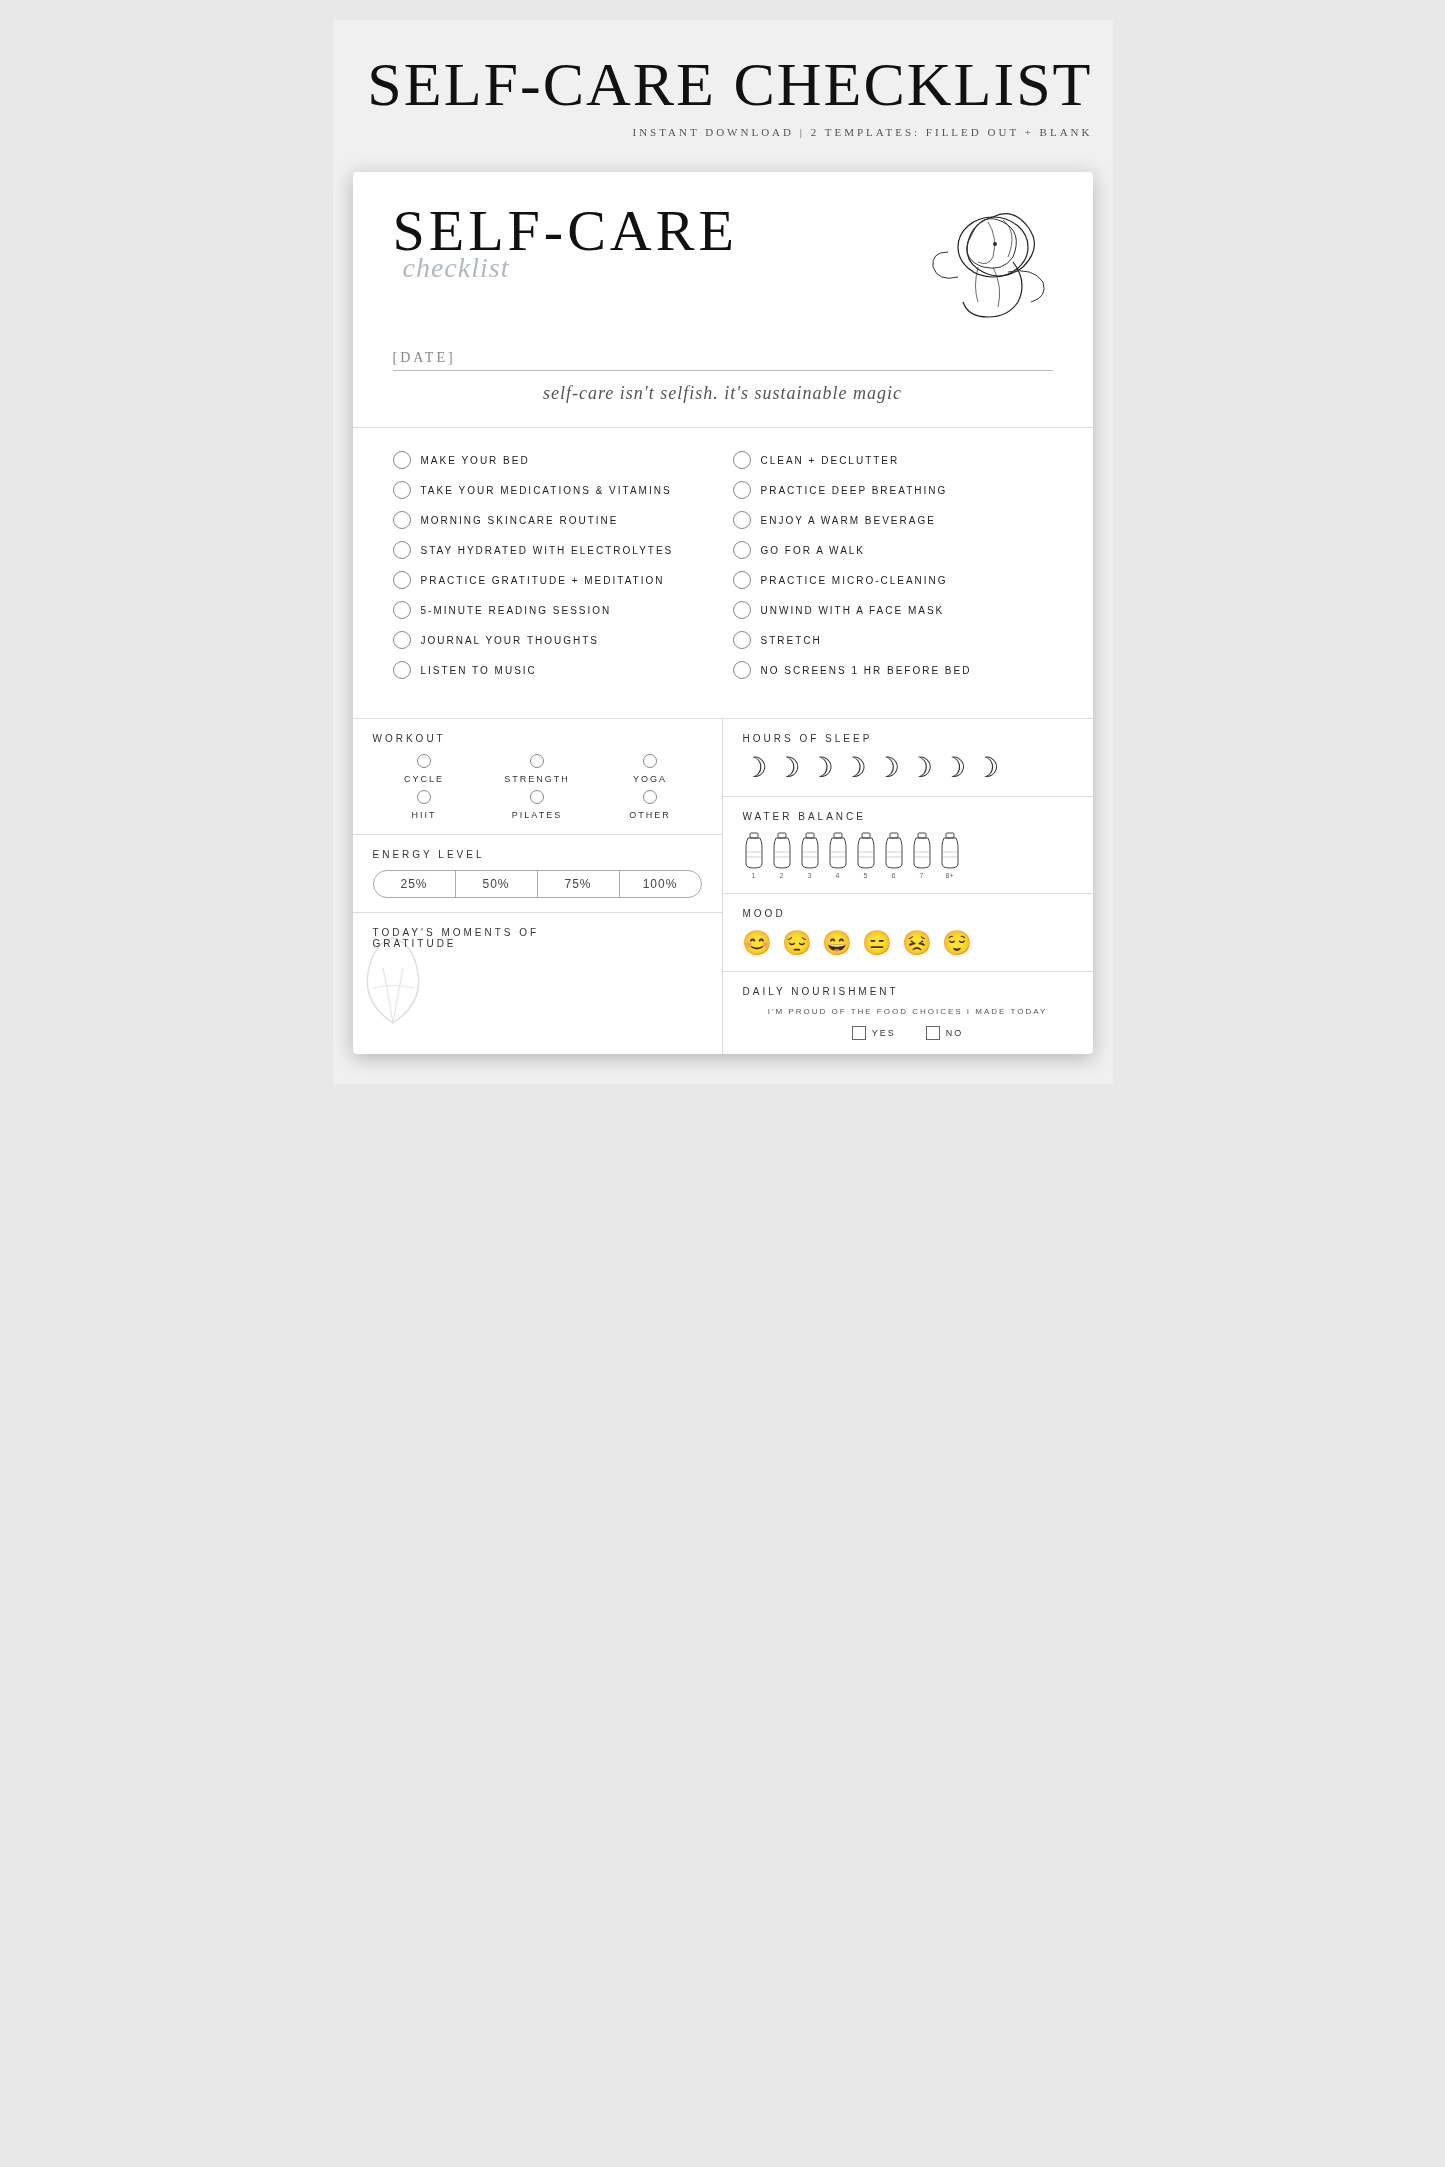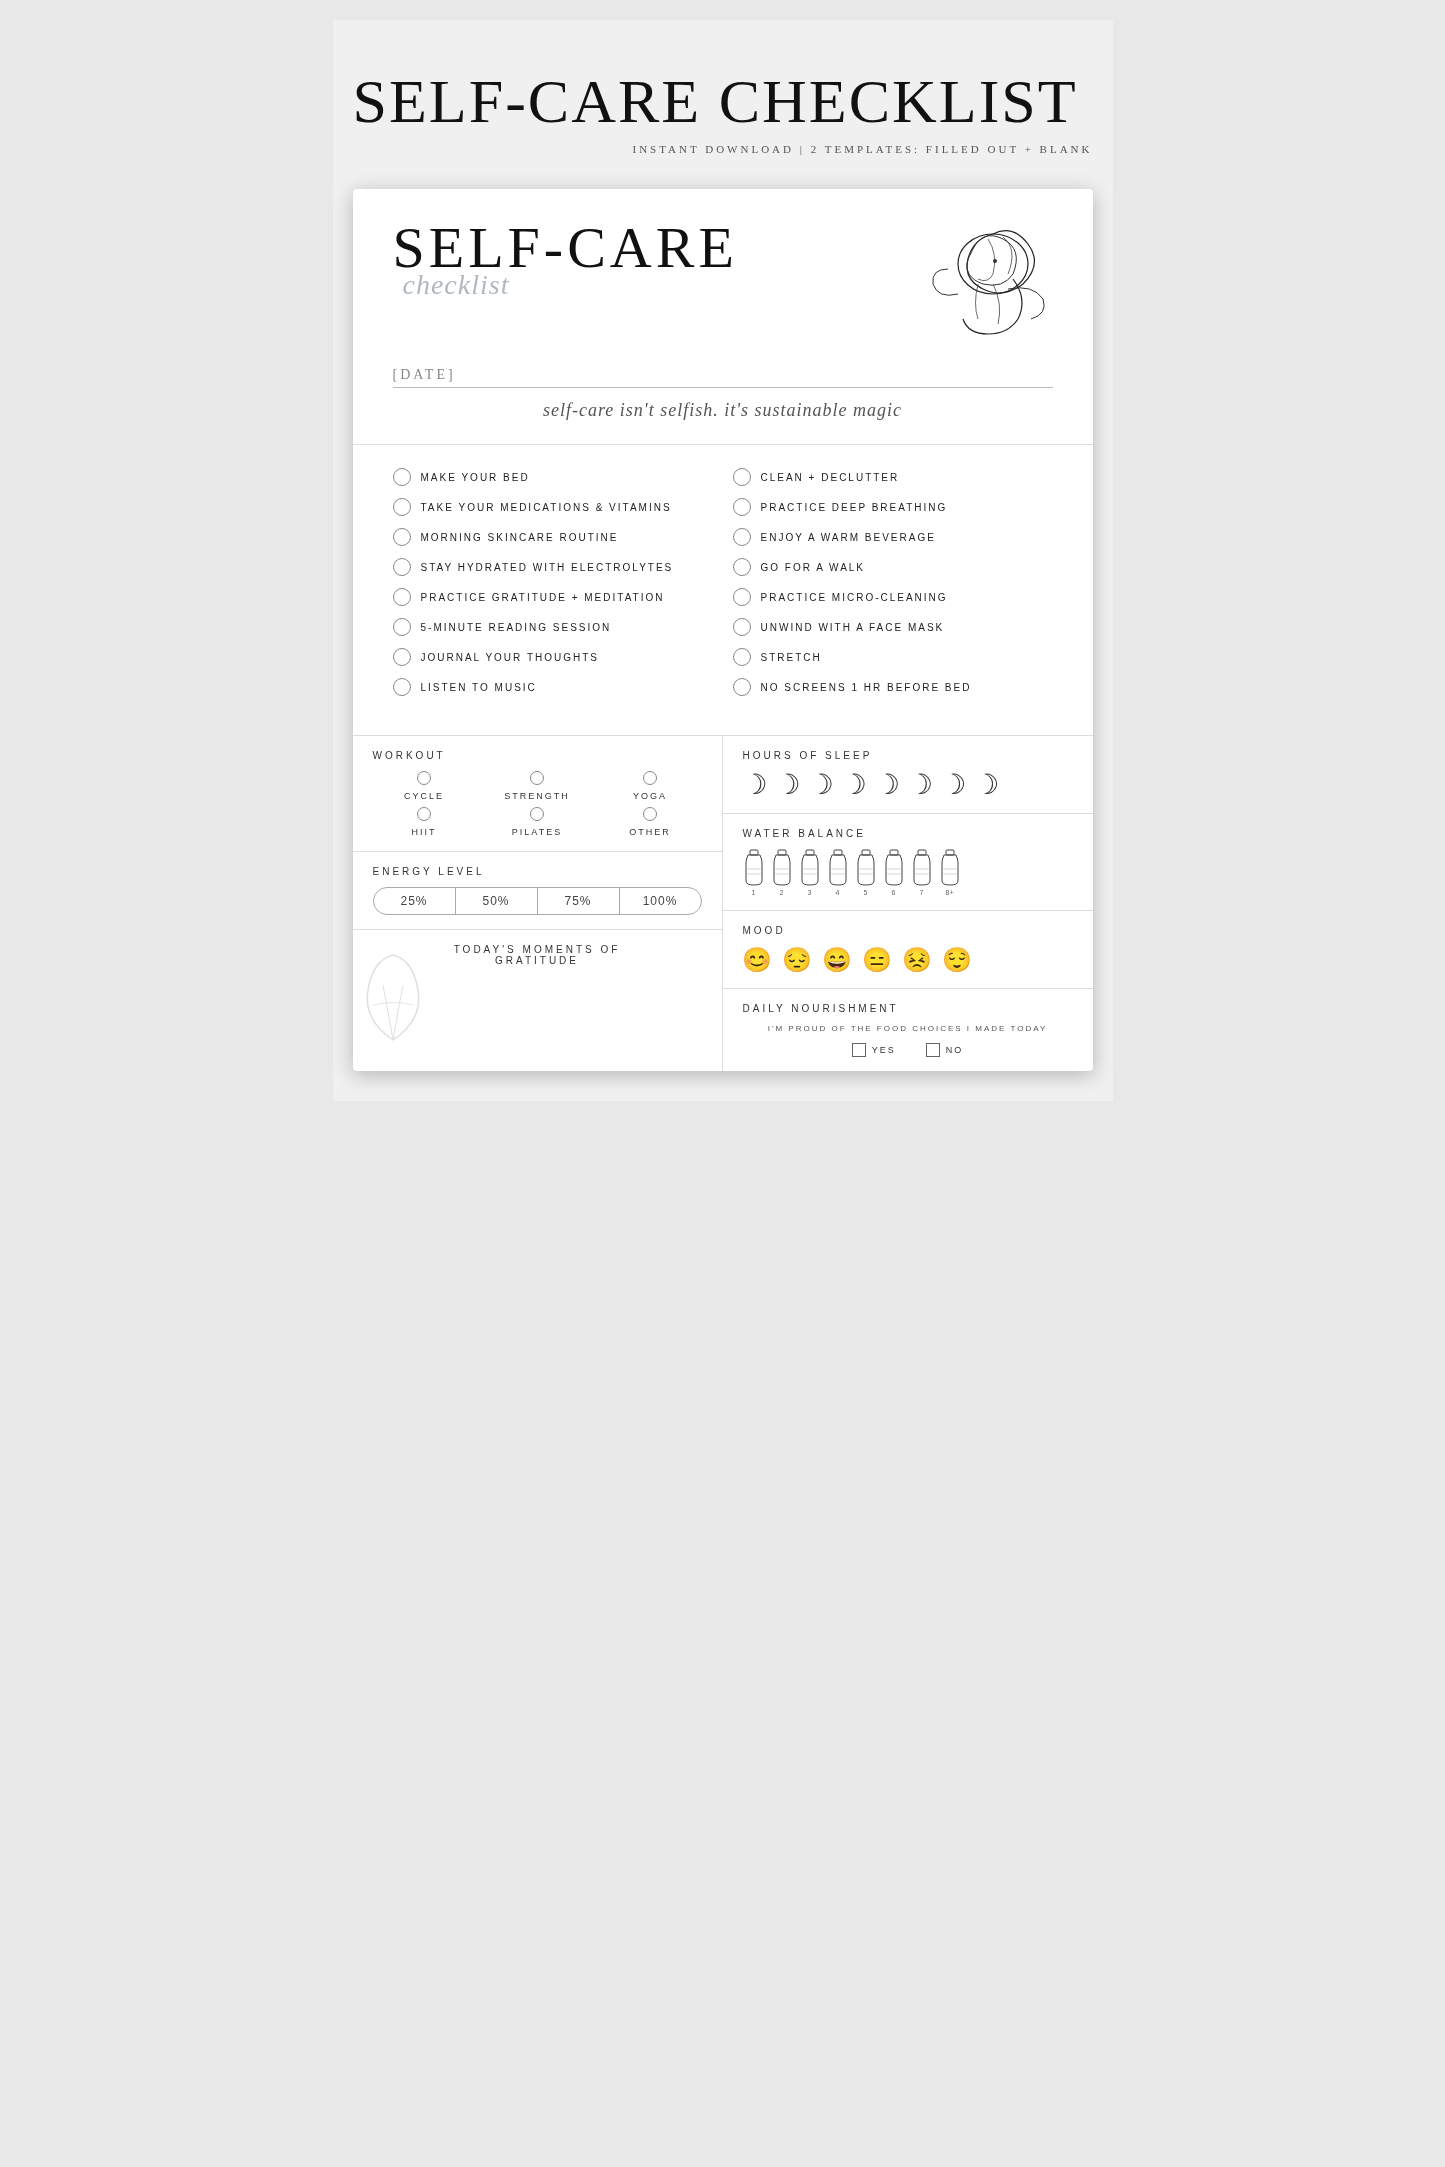--- a/index.html
+++ b/index.html
@@ -11,29 +11,28 @@
       align-items: flex-start;
       min-height: 100vh;
       padding: 20px;
     }
     .outer-wrapper {
       width: 780px;
       background: #f0f0f0;
       padding: 30px 20px;
     }
     .page-title {
-      text-align: left;
+      text-align: right;
       font-family: 'Georgia', serif;
       font-size: 62px;
       font-weight: 400;
       letter-spacing: 2px;
       color: #111;
       line-height: 1.1;
       margin-bottom: 8px;
-      margin-top: 17px;
     }
     .page-subtitle {
       text-align: right;
       font-size: 11px;
       letter-spacing: 3px;
       color: #555;
       text-transform: uppercase;
       margin-bottom: 34px;
     }
     .checklist-card {
@@ -251,21 +250,20 @@
       margin-top: 8px;
       flex-wrap: wrap;
     }
     .mood-face {
       font-size: 24px;
     }
     .gratitude-cell {
       min-height: 120px;
       position: relative;
       overflow: hidden;
-      text-align: center;
     }
     .gratitude-decoration {
       position: absolute;
       bottom: 0;
       left: 0;
       width: 80px;
       height: 100px;
       opacity: 0.15;
     }
     .nourishment-cell {

